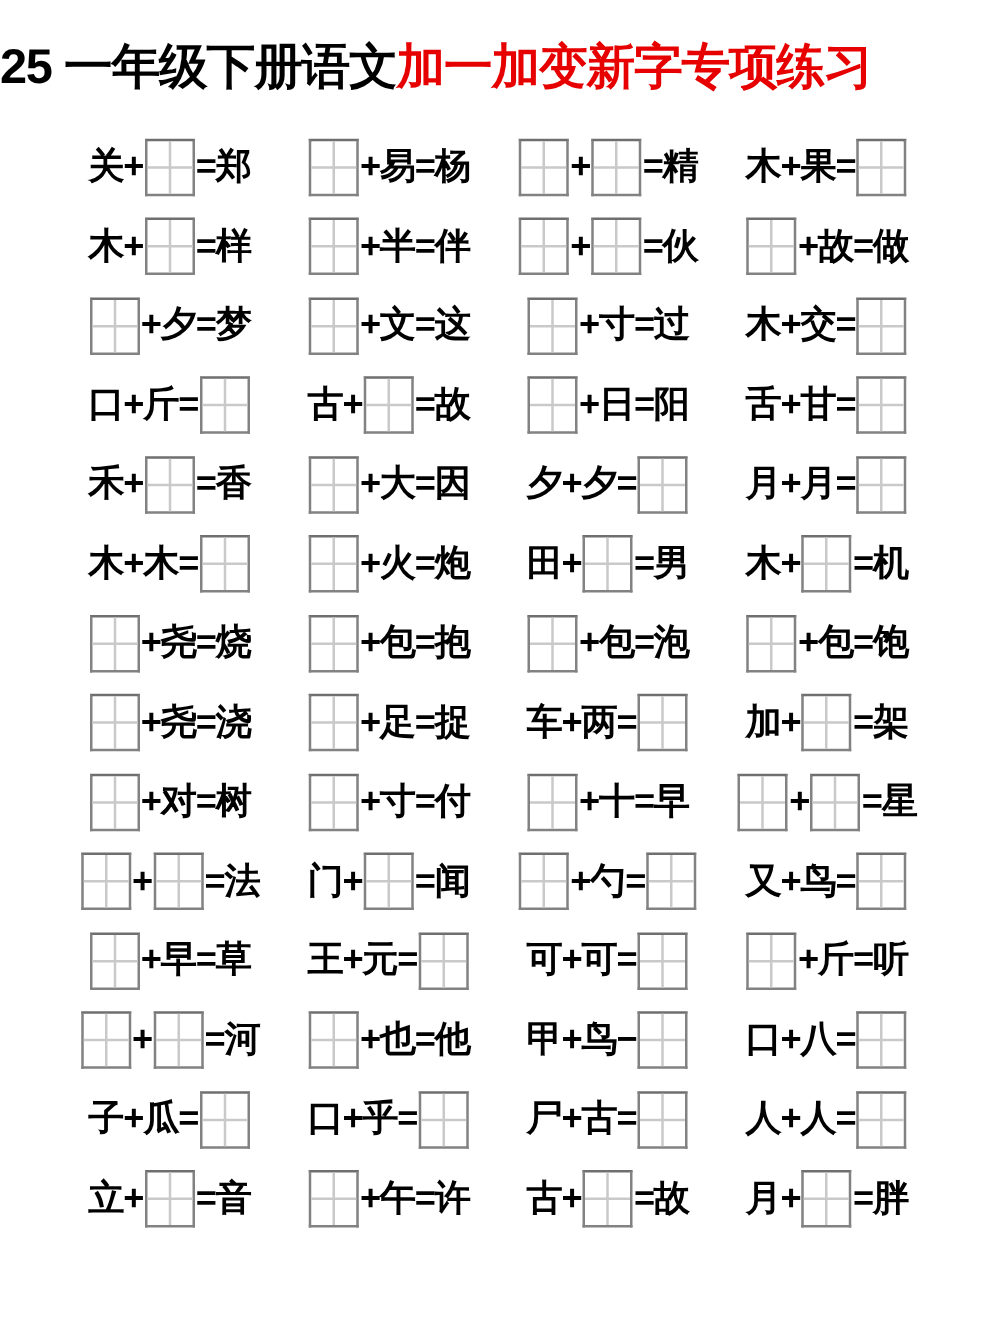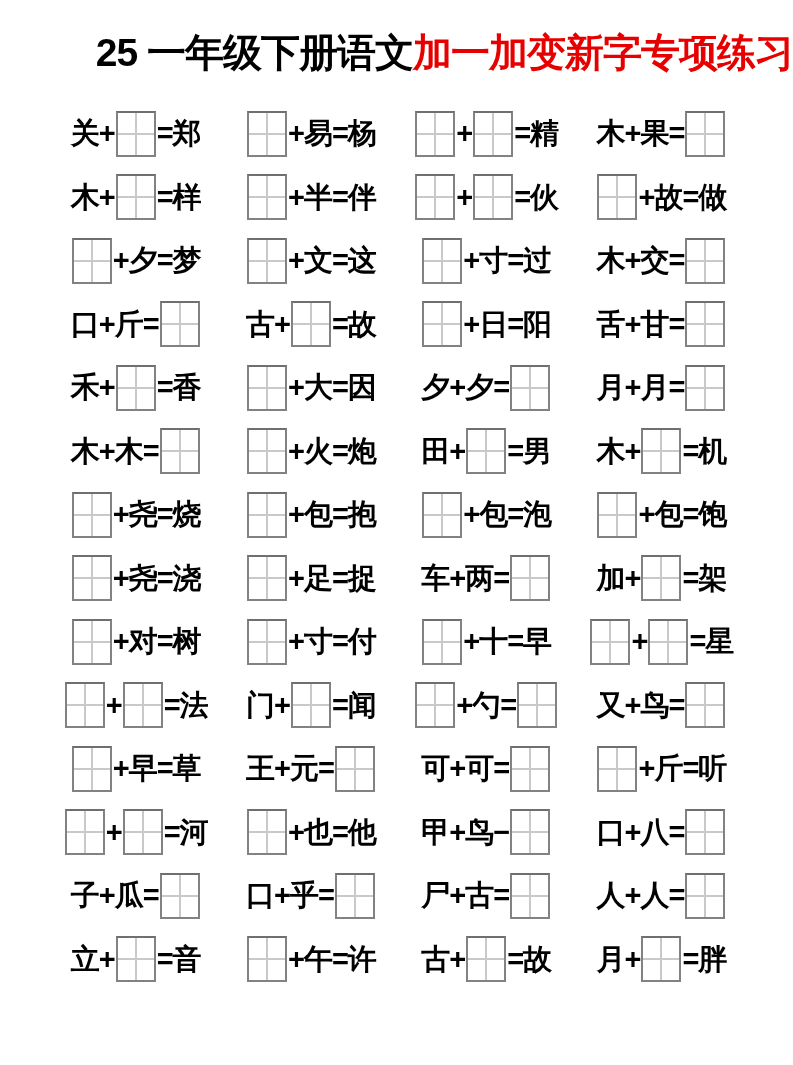--- a/index.html
+++ b/index.html
@@ -8,21 +8,21 @@
   }
   html,body{margin:0;padding:0;}
   body{
     width:793px;height:1065px;
     background:#ffffff;
     font-family:"Liberation Sans","DejaVu Sans",sans-serif;
     overflow:hidden;
   }
   .title{
     margin-top:26px;
-    text-align:right;
+    text-align:left;
     font-weight:bold;
     font-size:39px;
     letter-spacing:-1px;
     white-space:nowrap;
   }
   .sheet{
     margin:22px 44px 0 48px;
   }
   .row{
     display:grid;

